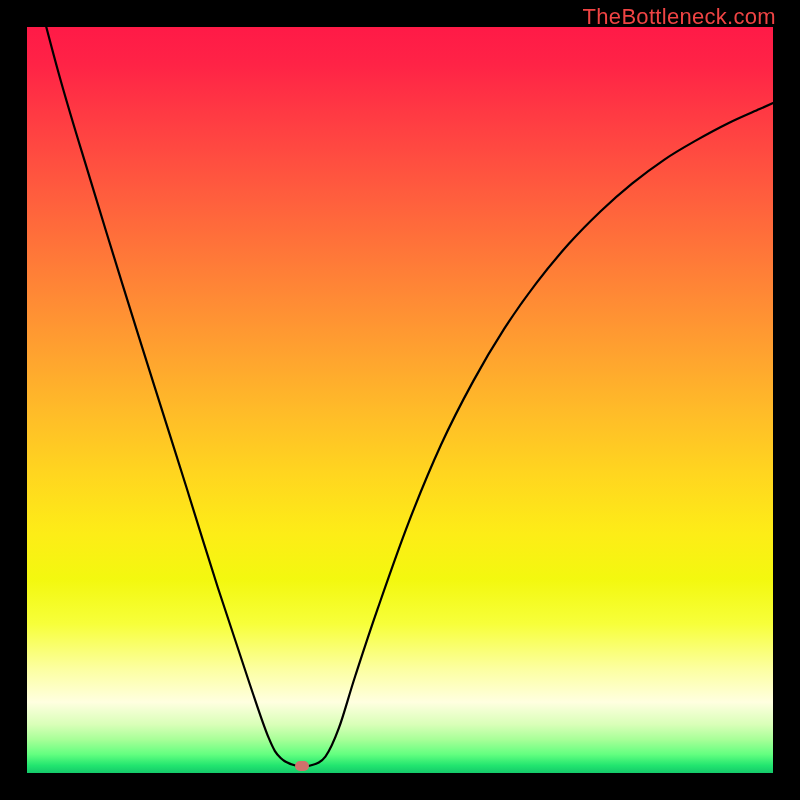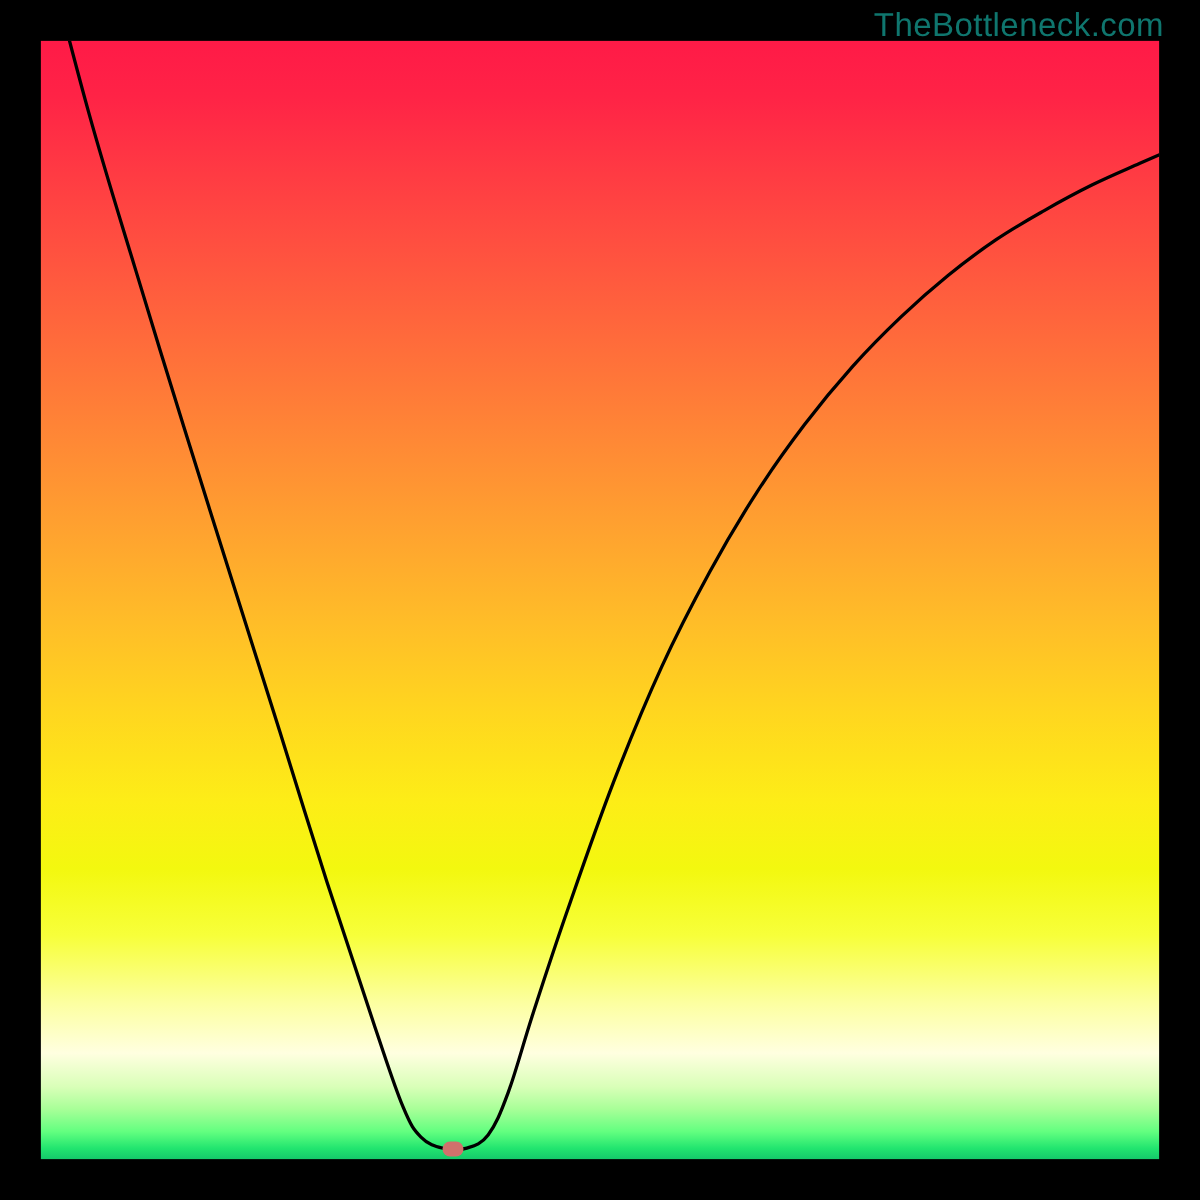--- a/index.html
+++ b/index.html
@@ -14,21 +14,21 @@
   .frame {
     position: relative;
     width: 800px;
     height: 800px;
     background: #000;
   }
   .watermark {
     position: absolute;
     top: 4px;
     right: 24px;
-    color: #0f766e;
+    color: #ef4444;
     font-size: 22px;
     font-weight: 500;
     letter-spacing: 0.3px;
     user-select: none;
   }
   .plot {
     position: absolute;
     left: 27px;
     top: 27px;
     width: 746px;

